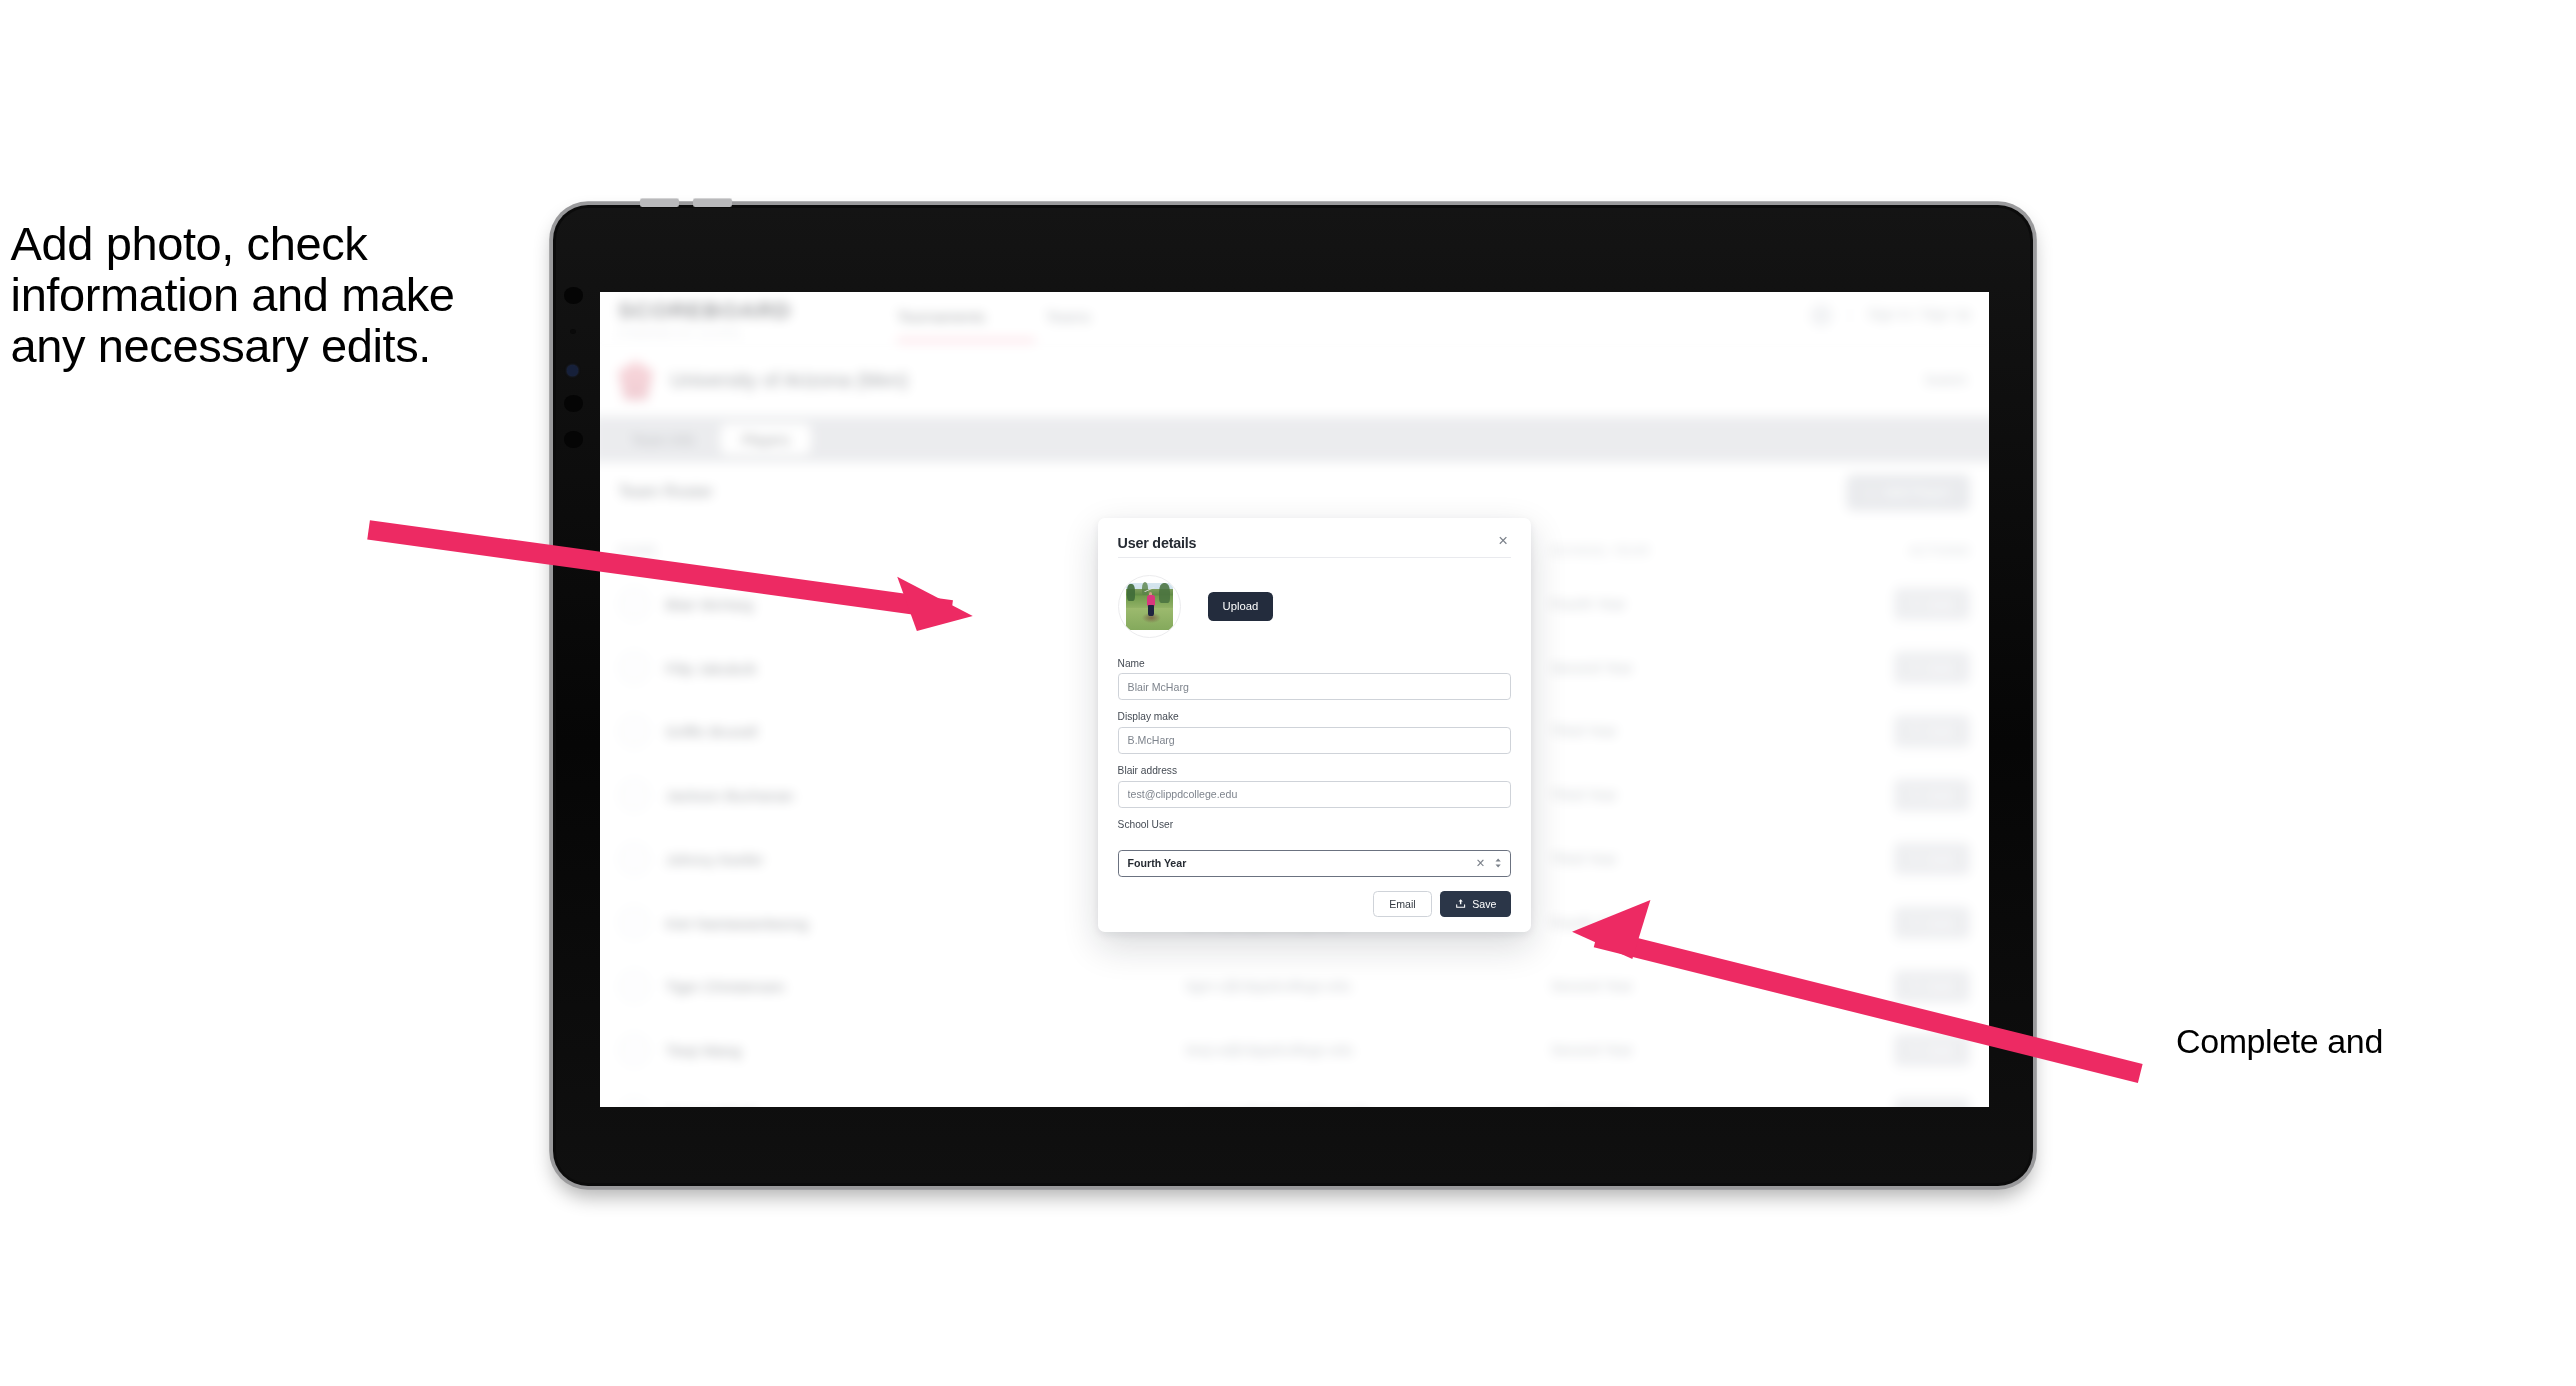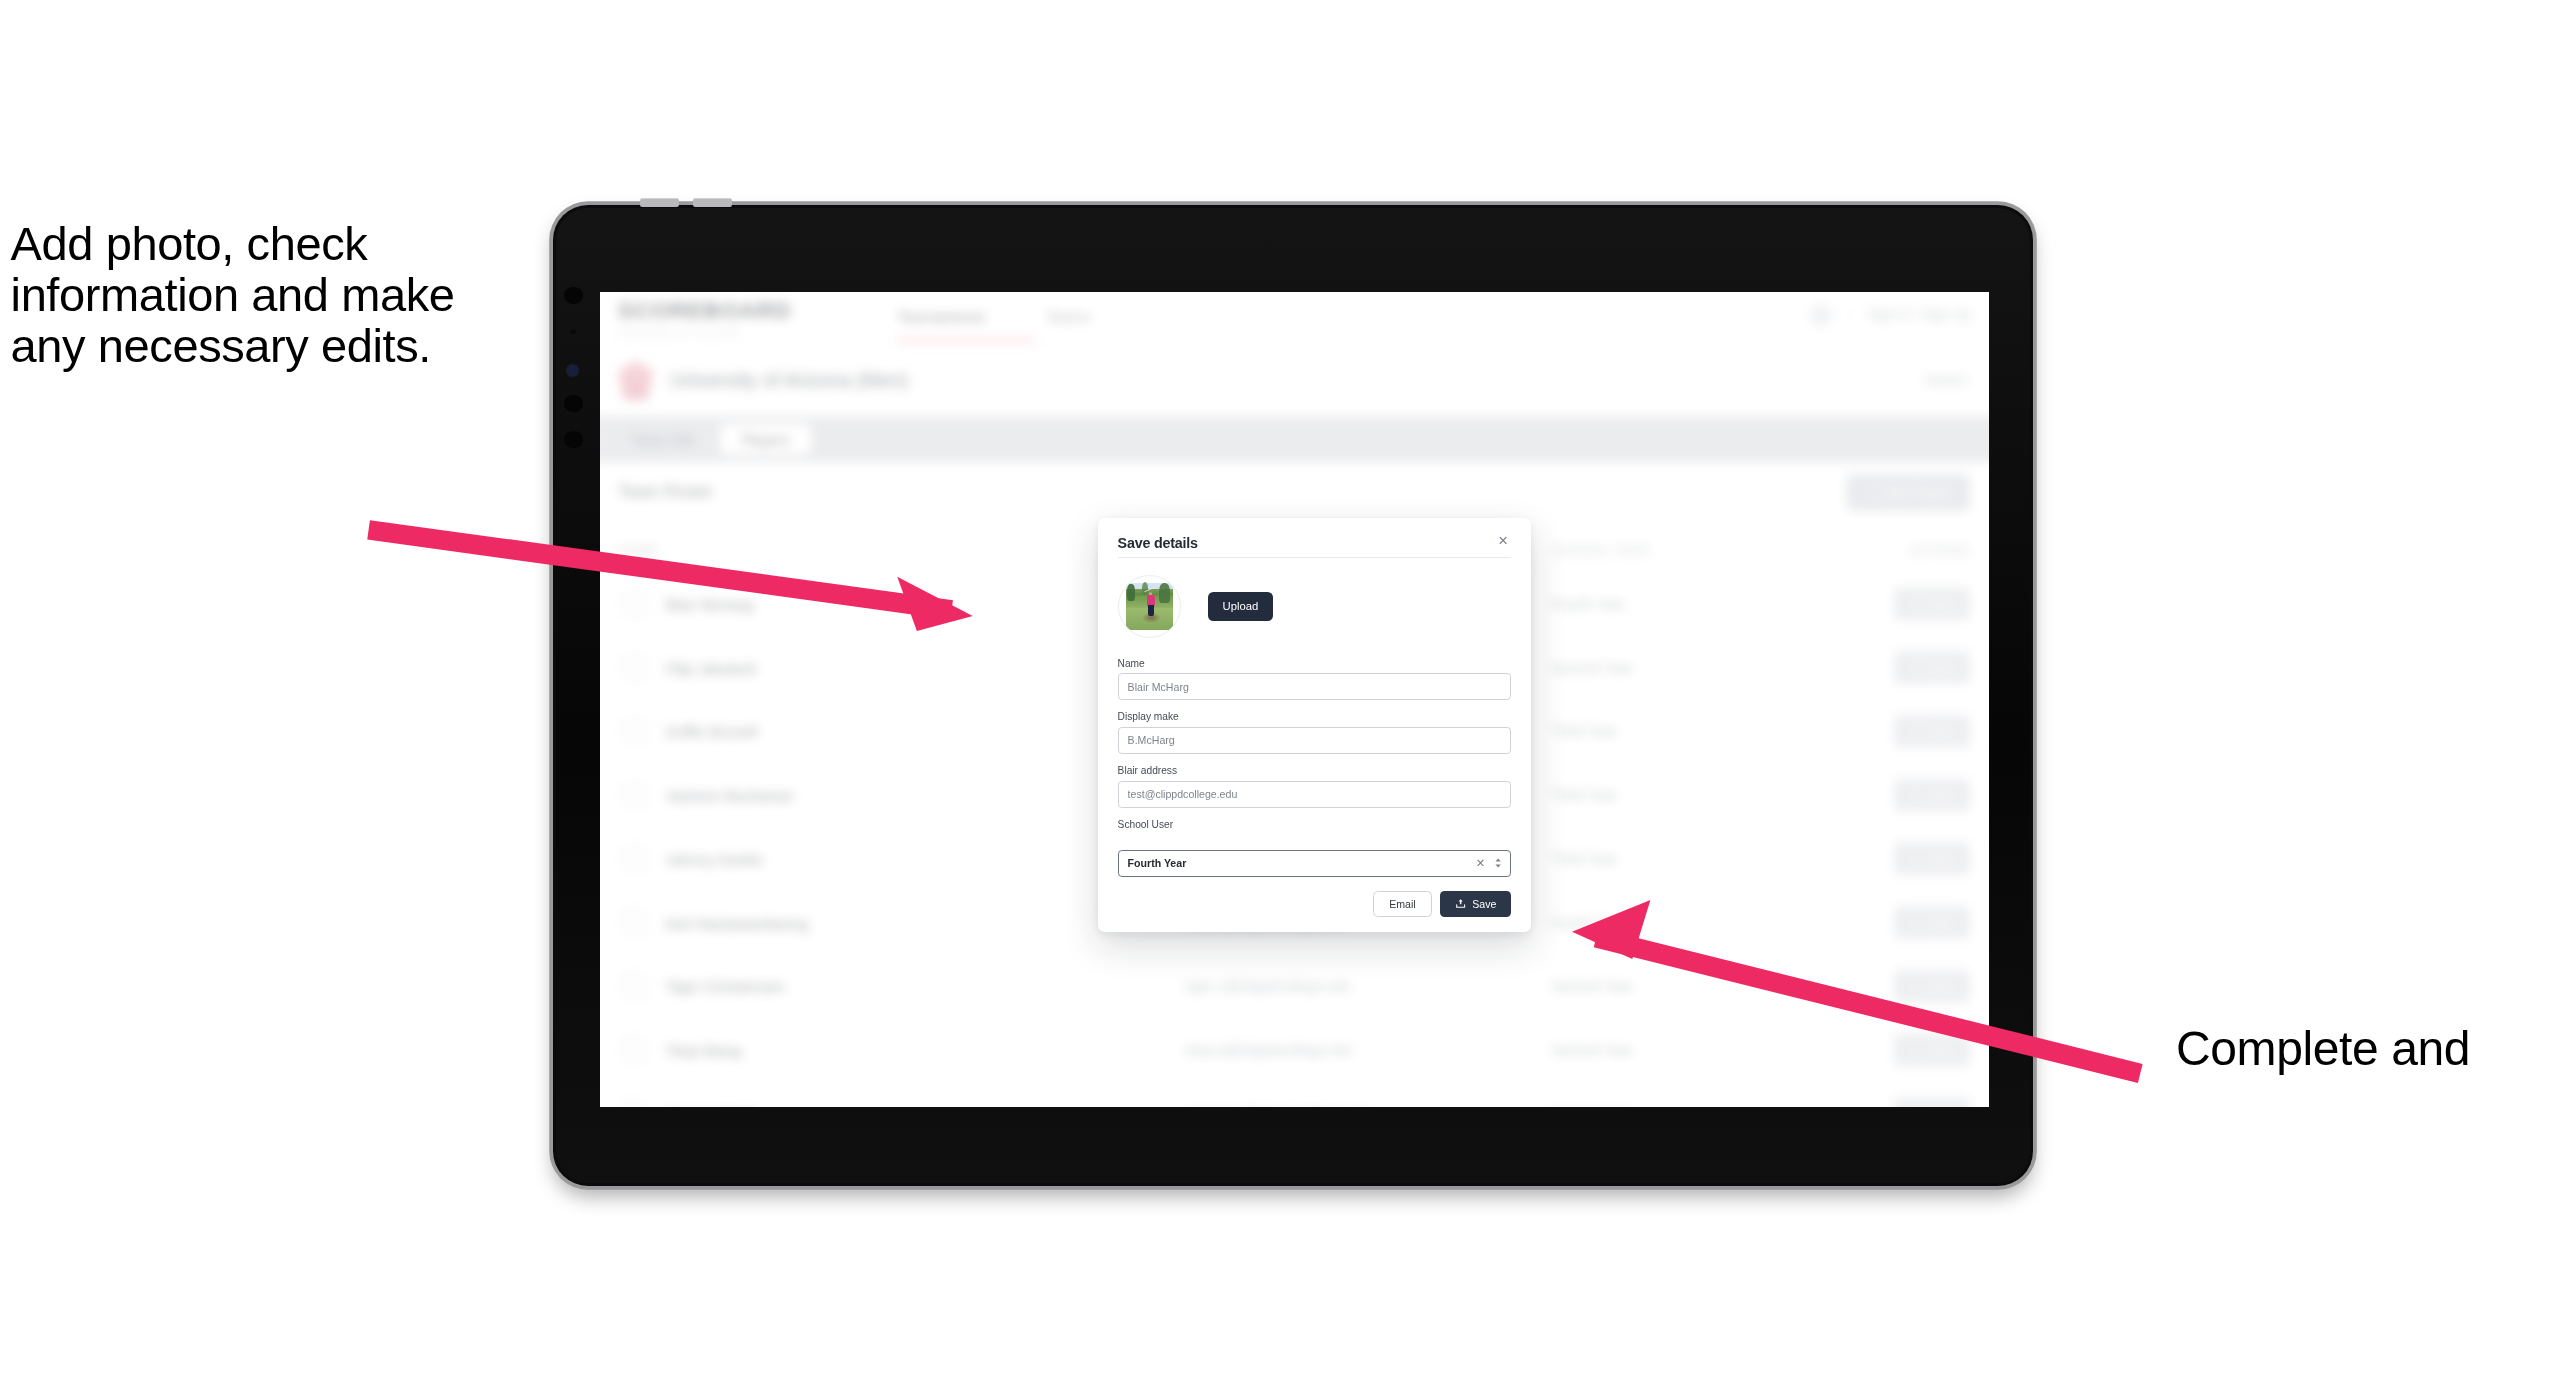--- a/index.html
+++ b/index.html
@@ -23,21 +23,21 @@
   }
   #annot-left {
     left: 10.6px; top: 219px;
     width: 528px;
     font-size: 47px;
     line-height: 1.08;
   }
   #annot-right {
     left: 2176px; top: 1023px;
     width: 393px;
-    font-size: 48px;
+    font-size: 34px;
     line-height: 1.08;
   }
   #annot-right .bold { font-weight: 700; }
 
   .arrow-svg { position: absolute; pointer-events: none; }
 
   
   #tablet {
     position: absolute;
     left: 553px; top: 205px;
@@ -497,21 +497,21 @@
               </div>
           </div>
         </div>
       </div>
 
       <div id="scrim"></div>
 
       <div id="modal">
 
         <div class="modal-head">
-          <span class="modal-title">Save details</span>
+          <span class="modal-title">User details</span>
           <span class="modal-close">×</span>
         </div>
 
         <div class="avatar-row">
           <div class="avatar-ring">
             <div class="avatar-photo">
               <span class="tree-l"></span>
               <span class="tree-m"></span>
               <span class="tree-r"></span>
               <span class="club"></span>

